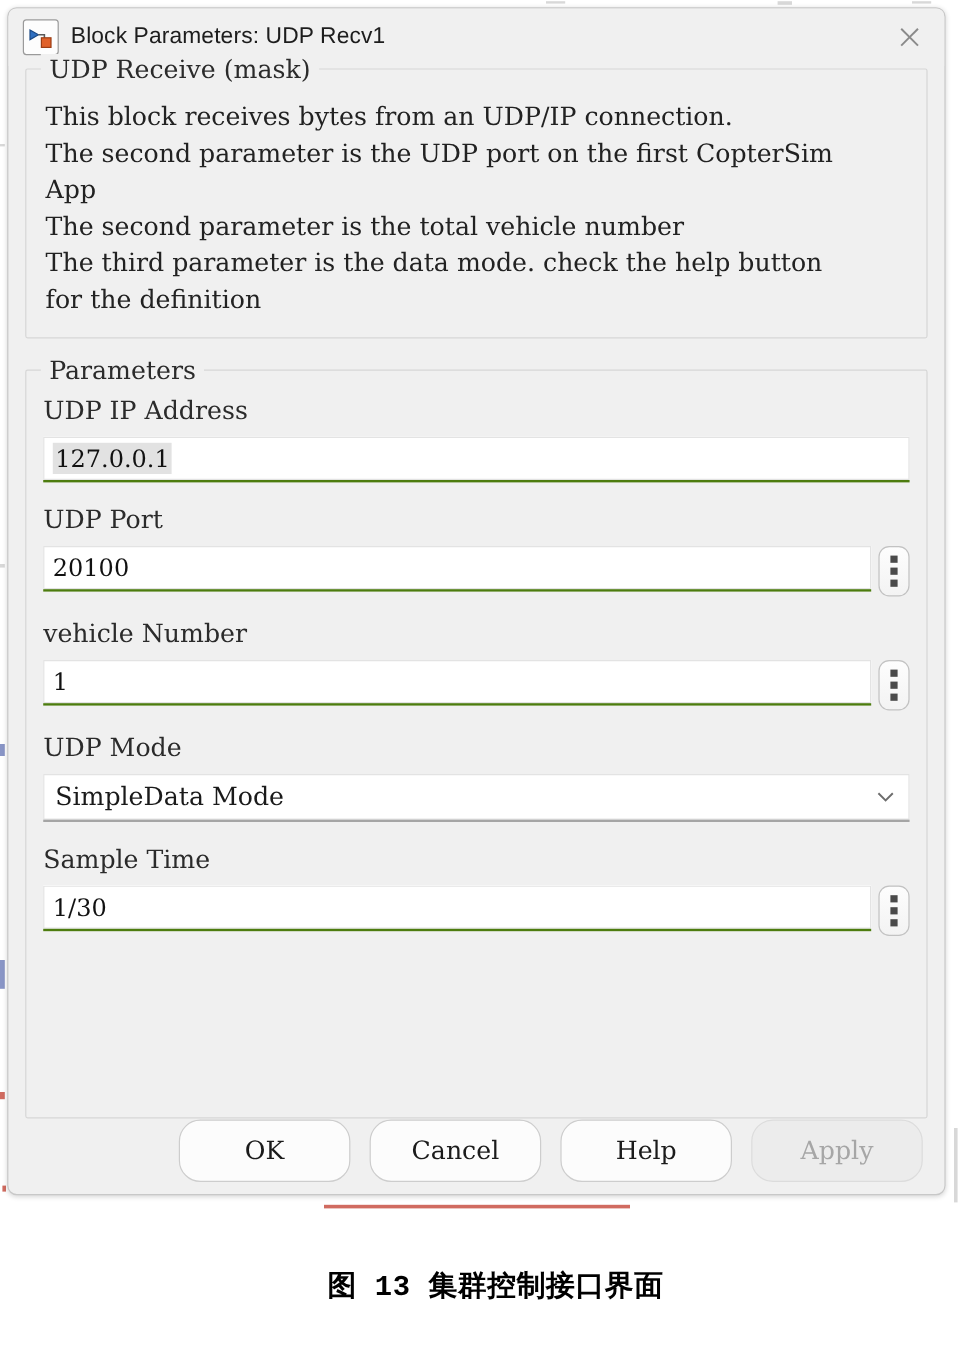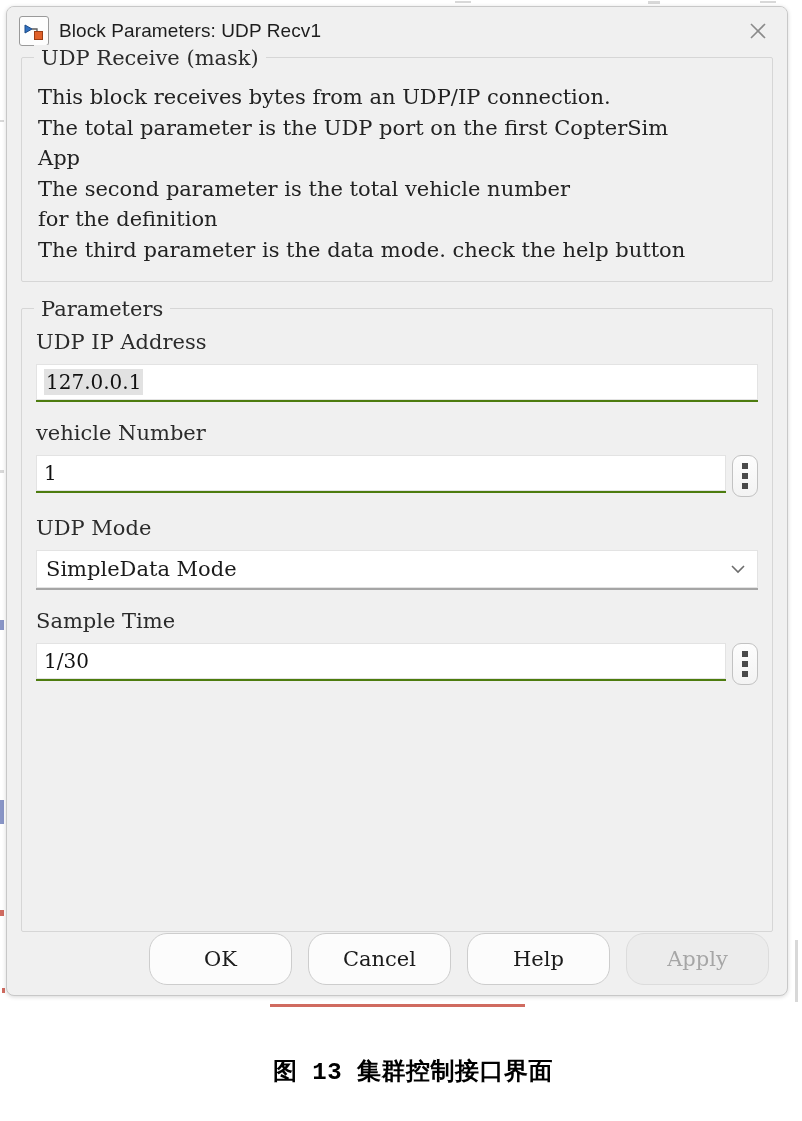--- a/index.html
+++ b/index.html
@@ -271,39 +271,52 @@
       <svg width="22" height="22" viewBox="0 0 22 22" aria-hidden="true">
         <line x1="4" y1="4" x2="18" y2="18" stroke="#8a8a8a" stroke-width="1.6"></line>
         <line x1="18" y1="4" x2="4" y2="18" stroke="#8a8a8a" stroke-width="1.6"></line>
       </svg>
     </span>
   </div>
 
   <div class="groupbox desc-group">
     <span class="group-legend">UDP Receive (mask)</span>
     <div class="desc-line">This block receives bytes from an UDP/IP connection.</div>
-    <div class="desc-line">The total parameter is the UDP port on the first CopterSim</div>
+    <div class="desc-line">The second parameter is the UDP port on the first CopterSim</div>
     <div class="desc-line">App</div>
     <div class="desc-line">The second parameter is the total vehicle number</div>
+    <div class="desc-line">The third parameter is the data mode. check the help button</div>
     <div class="desc-line">for the definition</div>
-    <div class="desc-line">The third parameter is the data mode. check the help button</div>
   </div>
 
   <div class="groupbox params-group">
     <span class="group-legend">Parameters</span>
 
     <div class="field-block">
       <div class="field-label">UDP IP Address</div>
       <div class="input-row">
         <div class="text-input">
           <span class="sel">127.0.0.1</span>
         </div>
       </div>
     </div>
 
+    <div class="field-block">
+      <div class="field-label">UDP Port</div>
+      <div class="input-row">
+        <div class="text-input">
+          <span>20100</span>
+        </div>
+        <div class="spinner">
+          <i></i>
+          <i></i>
+          <i></i>
+        </div>
+      </div>
+    </div>
 
     <div class="field-block">
       <div class="field-label">vehicle Number</div>
       <div class="input-row">
         <div class="text-input">
           <span>1</span>
         </div>
         <div class="spinner">
           <i></i>
           <i></i>

